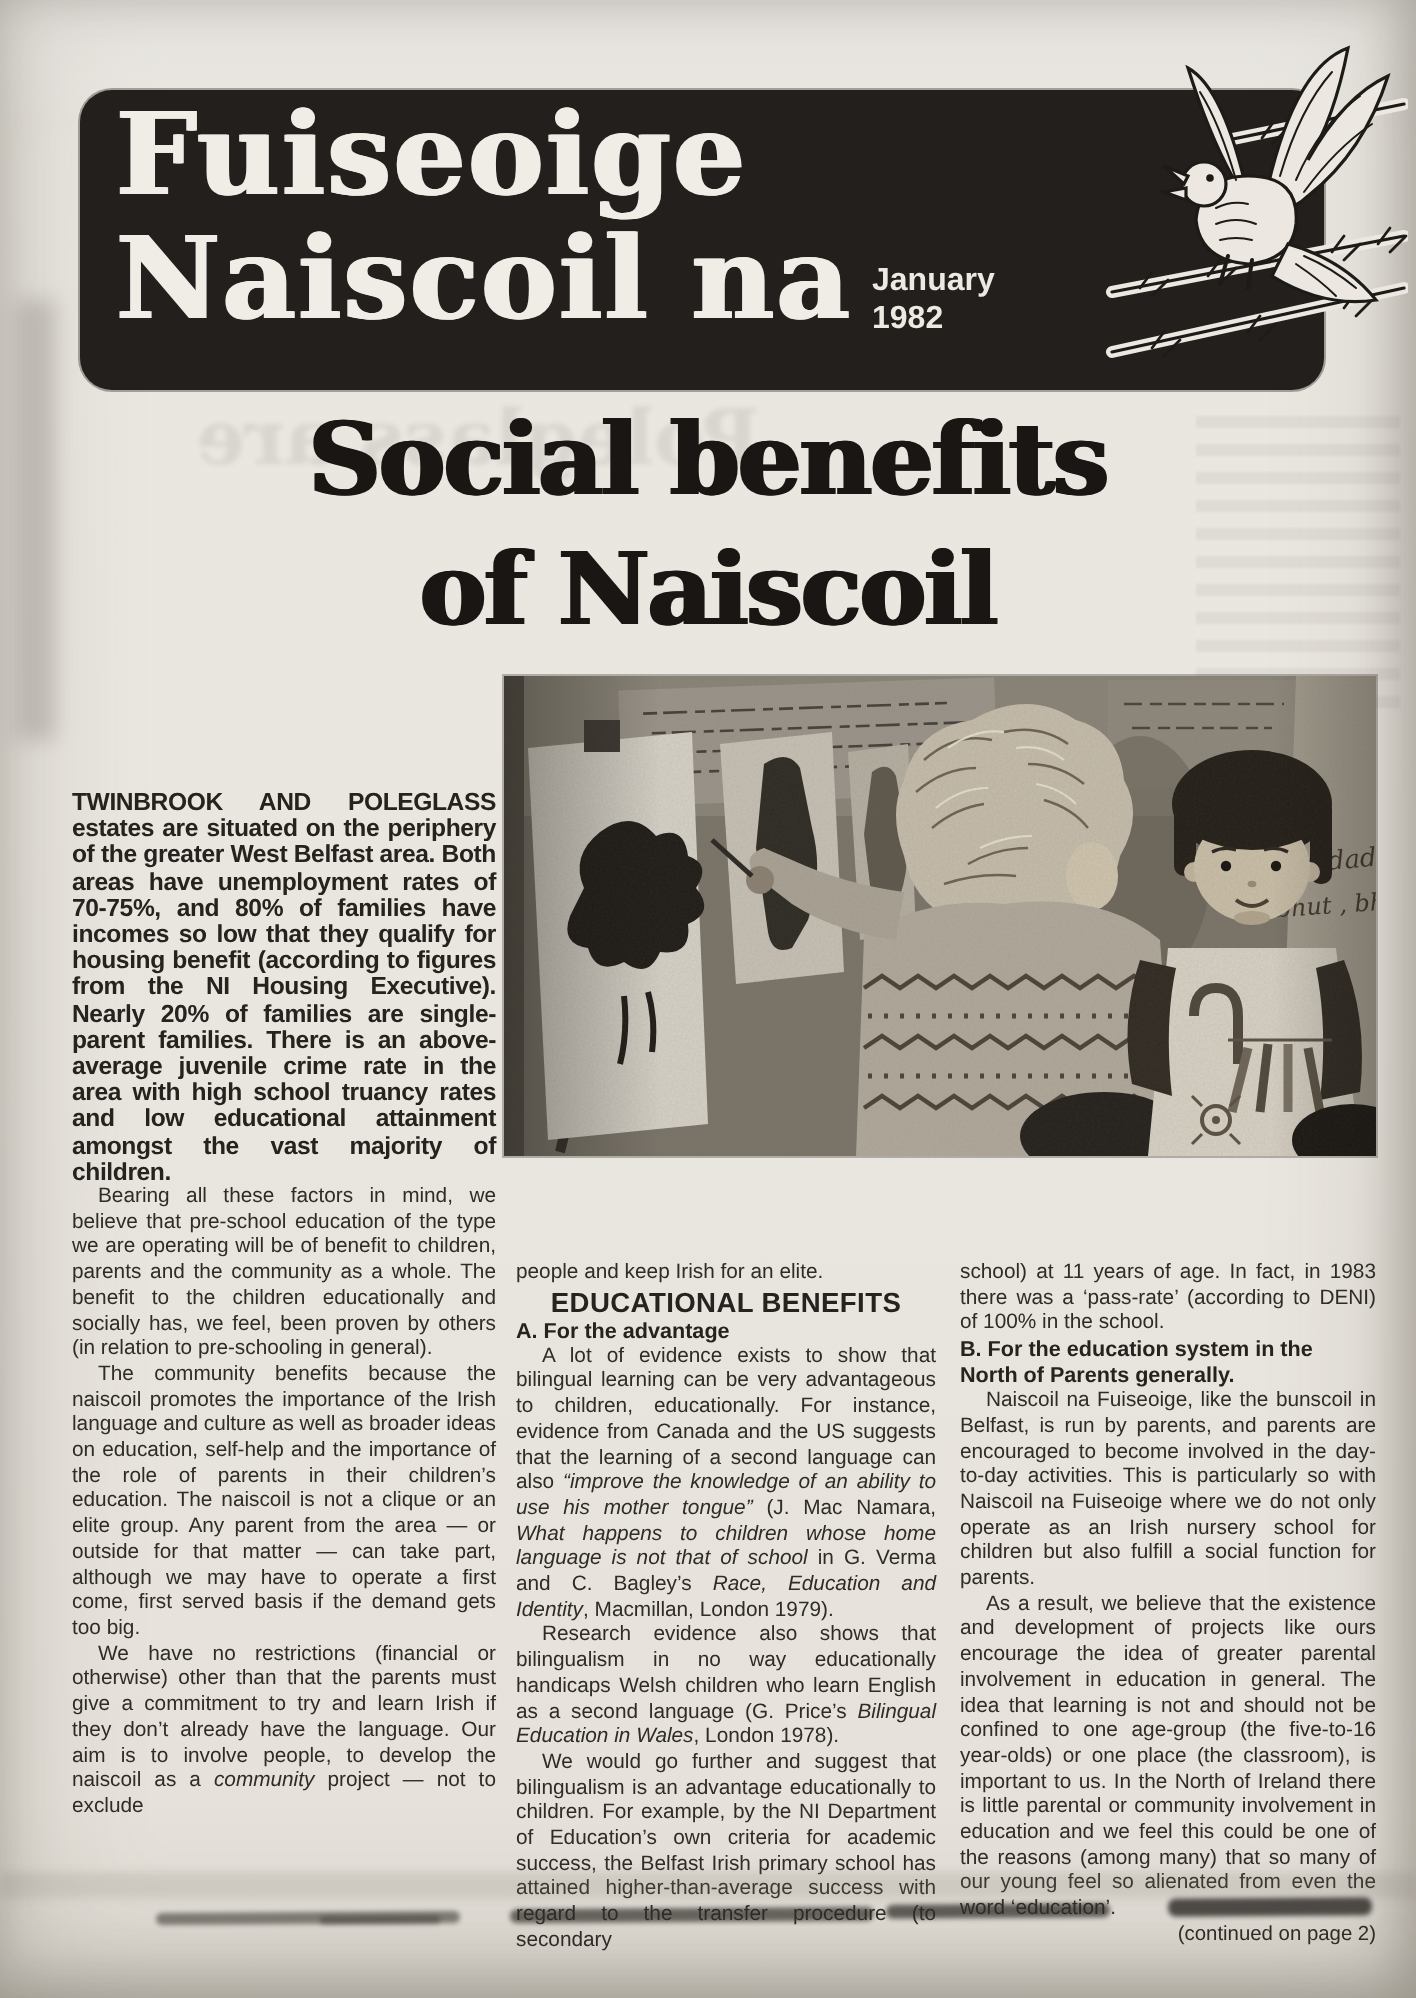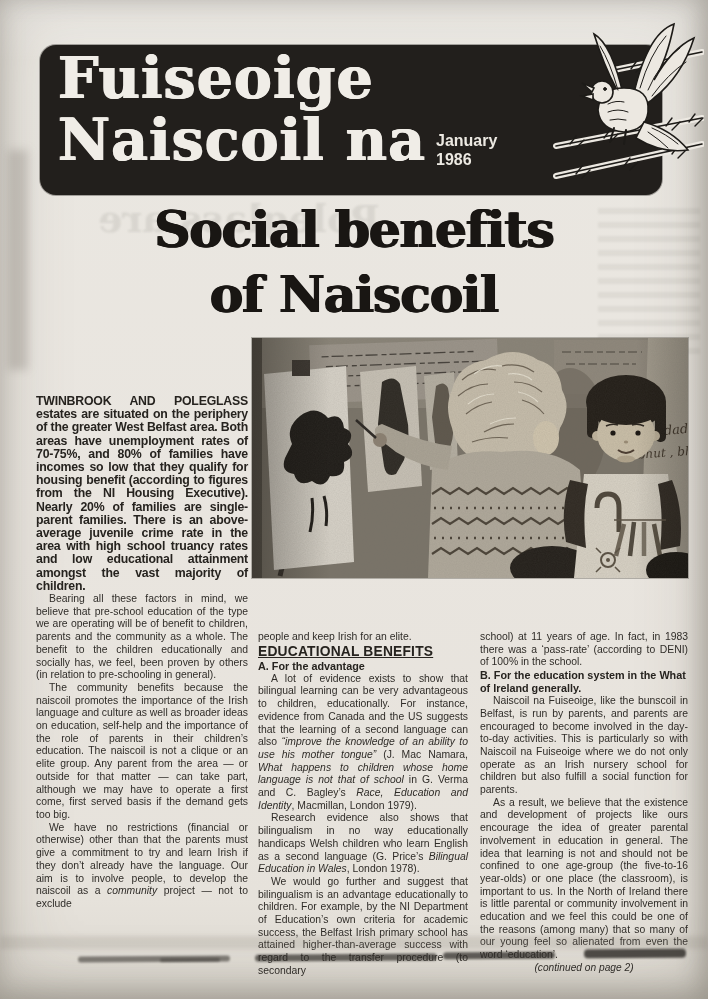--- a/index.html
+++ b/index.html
@@ -31,25 +31,25 @@
   .col p{margin:0;}
   #col-left{left:36px;top:347px;width:212px;font-size:10.4px;line-height:12.7px;}
   .lead{font-weight:bold;font-size:12.3px;line-height:13.2px;color:#26231f;letter-spacing:-.2px;}
   .body-p{text-indent:13px;}
   #photo-wrap{position:absolute;left:252px;top:338px;width:436px;height:240px;background:#7a7469;
     box-shadow:0 0 0 1px rgba(70,65,58,.35);}
   #photo-wrap svg{display:block;}
   #col-mid{left:258px;top:583px;width:210px;font-size:10.4px;line-height:12.7px;}
   #col-right{left:480px;top:583px;width:208px;font-size:10.4px;line-height:12.7px;}
   .caption{margin-bottom:7px;}
-  .sec-head{font-weight:bold;font-size:13.8px;line-height:16px;text-align:left;letter-spacing:.2px;color:#26231f;margin:4px 0 2px;text-decoration:underline;}
+  .sec-head{font-weight:bold;font-size:13.8px;line-height:16px;text-align:center;letter-spacing:.2px;color:#26231f;margin:4px 0 2px;}
   .sub-head{font-weight:bold;font-size:10.8px;line-height:13px;text-align:left;color:#26231f;margin:0 0 1px;}
   .sub-head-b{font-weight:bold;font-size:10.8px;line-height:13px;text-align:left;color:#26231f;margin:7px 0 2px;}
   .it{font-style:italic;}
-  .continued{font-style:italic;text-align:center;margin-top:-12.7px;font-size:10.2px;}
+  .continued{text-align:right;margin-top:-12.7px;font-size:10.2px;}
   
   .scan-band{position:absolute;left:0;top:936px;width:708px;height:13px;background:rgba(128,122,112,.18);filter:blur(2px);}
   .smudge{position:absolute;background:#2e2b27;border-radius:4px;filter:blur(1.3px);transform:rotate(-.4deg);}
   #sm1{left:78px;top:956px;width:152px;height:6px;opacity:.55;}
   #sm2{left:255px;top:954px;width:182px;height:7px;opacity:.68;}
   #sm3{left:443px;top:952px;width:112px;height:7px;opacity:.72;}
   #sm4{left:584px;top:949px;width:102px;height:9px;opacity:.82;}
   #sm5{left:160px;top:958px;width:60px;height:4px;opacity:.4;}
 </style>
 </head>
@@ -61,21 +61,21 @@
   <div class="ghost-lines"></div>
   <div class="ghost-lines2"></div>
 
   <div class="banner">
     <div class="banner-title">
       <div>Fuiseoige</div>
       <div>Naiscoil na</div>
     </div>
     <div class="banner-date">
       <div>January</div>
-      <div>1986</div>
+      <div>1982</div>
     </div>
   </div>
 
   <svg class="bird-svg" viewBox="0 0 152 180">
     <g stroke-linecap="round">
 
       <g>
         <path d="M4,128 L150,100" stroke="#ece8e1" stroke-width="6" fill="none"></path>
         <path d="M4,158 L150,126" stroke="#ece8e1" stroke-width="6" fill="none"></path>
         <path d="M62,52 L150,34" stroke="#ece8e1" stroke-width="6" fill="none"></path>
@@ -233,21 +233,21 @@
     <p class="caption">people and keep Irish for an elite.</p>
     <p class="sec-head">EDUCATIONAL BENEFITS</p>
     <p class="sub-head">A. For the advantage</p>
     <p class="body-p"><span>A lot of evidence exists to show that bilingual learning can be very advantageous to children, educationally. For instance, evidence from Canada and the US suggests that the learning of a second language can also </span><span class="it">“improve the knowledge of an ability to use his mother tongue”</span><span> (J. Mac Namara, </span><span class="it">What happens to children whose home language is not that of school</span><span> in G. Verma and C. Bagley’s </span><span class="it">Race, Education and Identity</span><span>, Macmillan, London 1979).</span></p>
     <p class="body-p"><span>Research evidence also shows that bilingualism in no way educationally handicaps Welsh children who learn English as a second language (G. Price’s </span><span class="it">Bilingual Education in Wales</span><span>, London 1978).</span></p>
     <p class="body-p">We would go further and suggest that bilingualism is an advantage educationally to children. For example, by the NI Department of Education’s own criteria for academic success, the Belfast Irish primary school has attained higher-than-average success with regard to the transfer procedure (to secondary</p>
   </div>
 
   <div class="col" id="col-right">
     <p>school) at 11 years of age. In fact, in 1983 there was a ‘pass-rate’ (according to DENI) of 100% in the school.</p>
-    <p class="sub-head-b">B. For the education system in the What of Ireland generally.</p>
+    <p class="sub-head-b">B. For the education system in the North of Parents generally.</p>
     <p class="body-p">Naiscoil na Fuiseoige, like the bunscoil in Belfast, is run by parents, and parents are encouraged to become involved in the day-to-day activities. This is particularly so with Naiscoil na Fuiseoige where we do not only operate as an Irish nursery school for children but also fulfill a social function for parents.</p>
     <p class="body-p">As a result, we believe that the existence and development of projects like ours encourage the idea of greater parental involvement in education in general. The idea that learning is not and should not be confined to one age-group (the five-to-16 year-olds) or one place (the classroom), is important to us. In the North of Ireland there is little parental or community involvement in education and we feel this could be one of the reasons (among many) that so many of our young feel so alienated from even the word ‘education’.</p>
     <p class="continued">(continued on page 2)</p>
   </div>
 
   <div class="scan-band"></div>
   <div class="smudge" id="sm1"></div>
   <div class="smudge" id="sm2"></div>
   <div class="smudge" id="sm3"></div>
   <div class="smudge" id="sm4"></div>

